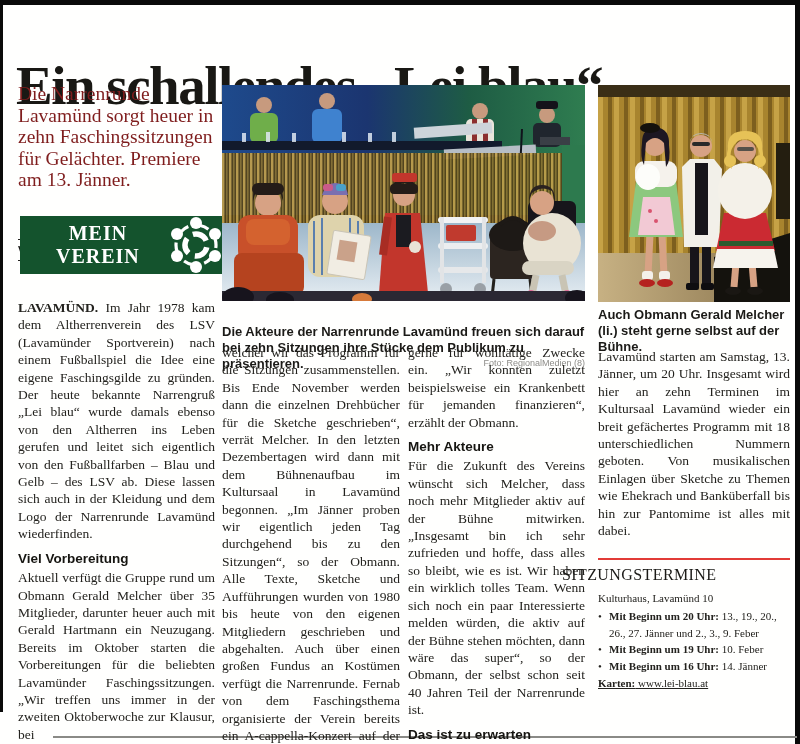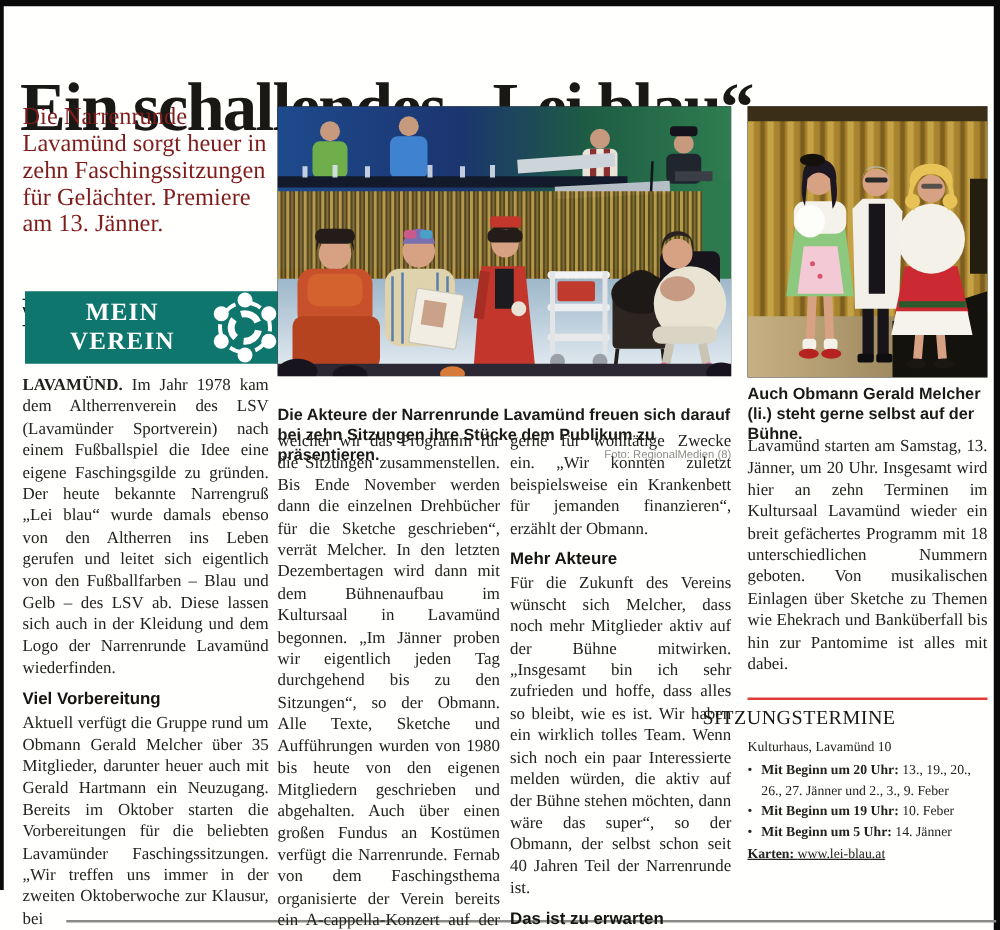--- a/index.html
+++ b/index.html
@@ -16,22 +16,22 @@
     font-family:"Liberation Serif",serif;font-weight:700;font-size:55px;line-height:66px;
     letter-spacing:-1.5px;color:#191814;white-space:nowrap;}
 
   
   .standfirst{position:absolute;left:18px;top:83px;width:198px;
     font-size:19.5px;line-height:21.5px;color:#7f1d1d;}
   .byline{position:absolute;left:18px;top:194px;width:197px;
     border-top:1.5px solid #23221f;border-bottom:1.5px solid #23221f;
     padding:4px 0 4px 0;font-family:"Liberation Sans",sans-serif;
     font-weight:700;font-size:10.5px;letter-spacing:.4px;color:#1d1c1a;margin-top:45px;}
-  .badge{position:absolute;left:20px;top:233px;width:206px;height:58px;
-    background:#0f766e;overflow:hidden;}
+  .badge{position:absolute;left:20px;top:216px;width:206px;height:58px;
+    background:#14532d;overflow:hidden;}
   .badge-text{position:absolute;left:36px;top:6px;
     font-family:"Liberation Serif",serif;font-weight:700;font-size:20px;line-height:23px;
     letter-spacing:1px;color:#ffffff;text-align:center;}
   .badge-logo{position:absolute;right:0px;top:0px;}
 
   
   .col{position:absolute;font-size:13.5px;line-height:17.4px;text-align:justify;
     color:#23221e;hyphens:auto;-webkit-hyphens:auto;}
   .col p{margin:0;}
   .col p.cont{text-align-last:justify;}
@@ -336,18 +336,18 @@
     <p>Lavamünd starten am Samstag, 13. Jänner, um 20 Uhr. Insgesamt wird hier an zehn Terminen im Kultursaal Lavamünd wieder ein breit gefächertes Programm mit 18 unterschiedlichen Nummern geboten. Von musikalischen Einlagen über Sketche zu Themen wie Ehekrach und Banküberfall bis hin zur Pantomime ist alles mit dabei.</p>
   </div>
 
   <div class="infobox-rule"></div>
   <div class="infobox-title">SITZUNGSTERMINE</div>
   <div class="infobox">
     <p class="venue">Kulturhaus, Lavamünd 10</p>
     <ul>
       <li><span class="blabel">Mit Beginn um 20 Uhr:</span> <span>13., 19., 20., 26., 27. Jänner und 2., 3., 9. Feber</span></li>
       <li><span class="blabel">Mit Beginn um 19 Uhr:</span> <span>10. Feber</span></li>
-      <li><span class="blabel">Mit Beginn um 5 Uhr:</span> <span>14. Jänner</span></li>
+      <li><span class="blabel">Mit Beginn um 16 Uhr:</span> <span>14. Jänner</span></li>
     </ul>
     <p class="tickets"><span class="blabel">Karten:</span> <span>www.lei-blau.at</span></p>
   </div>
 
 </div>
 
 </body></html>

